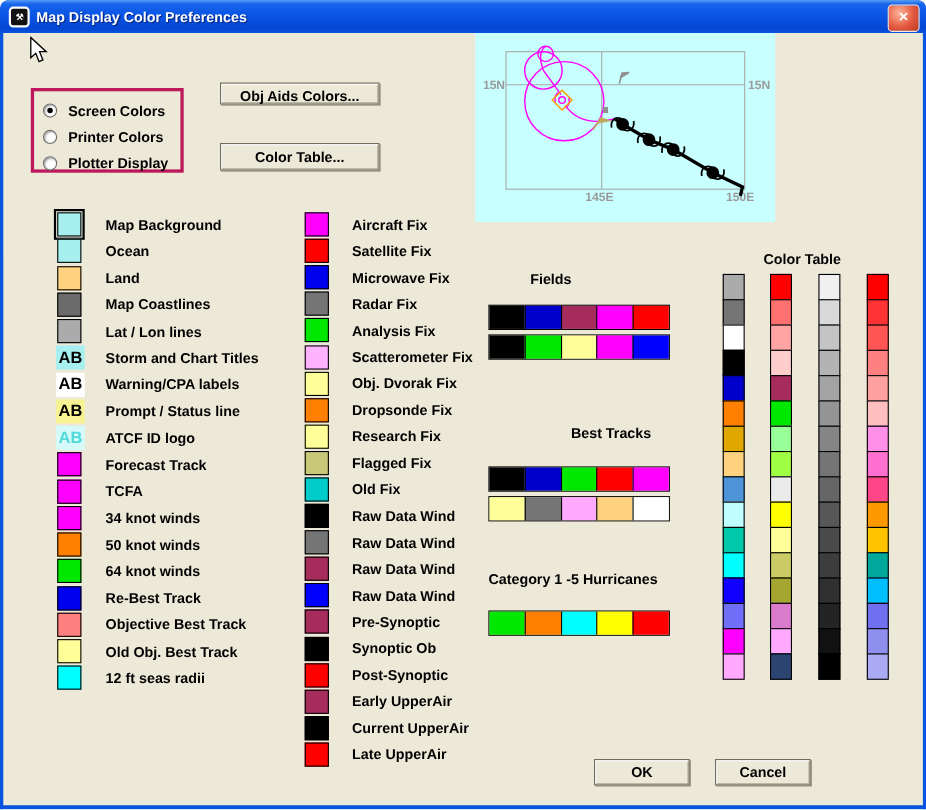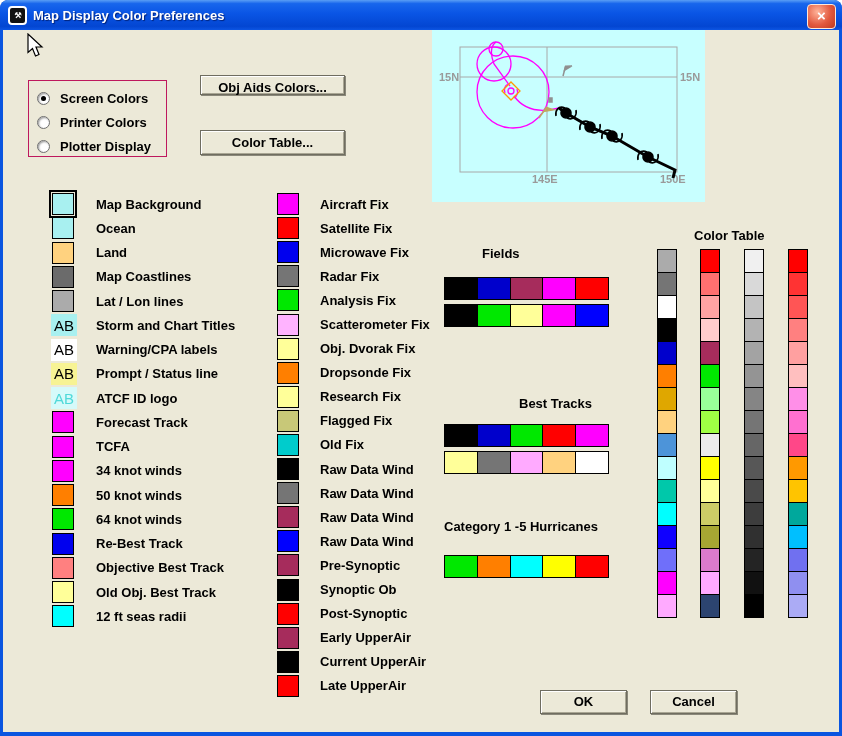--- a/index.html
+++ b/index.html
@@ -12,21 +12,21 @@
             background:linear-gradient(180deg,#5A9EF5 0%,#1866EC 12%,#0A55E5 45%,#0346D2 88%,#0C55E2 100%);
             border-radius:8px 8px 0 0;display:flex;align-items:center;}
   .app-icon{width:19px;height:19px;margin-left:8px;background:#111;border:2px solid #fff;border-radius:4px;
             color:#fff;font-size:8px;line-height:15px;text-align:center;letter-spacing:-1px;}
   .title-text{color:#fff;margin-left:6px;font-size:13px;text-shadow:1px 1px 1px #00227A;}
   .close-btn{position:absolute;right:6px;top:4px;width:29px;height:25px;border-radius:4px;
              background:radial-gradient(circle at 35% 30%,#FFB49A 0%,#E2593F 55%,#BE3920 100%);
              border:1px solid #FFE7D8;color:#fff;font-size:15px;line-height:22px;text-align:center;}
   .cursor{position:absolute;left:27px;top:33px;z-index:50;}
 
-  .radio-panel{position:absolute;left:28px;top:80px;width:139px;height:77px;border:1px solid #be185d;padding:5px 0 0 8px;}
+  .radio-panel{position:absolute;left:28px;top:80px;width:139px;height:77px;border:3px solid #be185d;padding:5px 0 0 8px;}
   .radio-row{display:flex;align-items:center;height:24px;}
   .radio-circ{width:13px;height:13px;border-radius:50%;background:#fff;border:1px solid #6F6F6F;
               box-shadow:inset 1px 1px 2px #9A9A9A;margin-right:10px;position:relative;}
   .radio-circ.sel::after{content:"";position:absolute;left:3px;top:3px;width:5px;height:5px;border-radius:50%;background:#000;}
 
   .btn{position:absolute;background:#ECE9D8;border:1px solid #6F6D60;text-align:center;
        box-shadow:inset 1px 1px 0 #FFFFFF, inset -1px -1px 0 #A9A694, 1px 1px 0 #8A887A;
        font-weight:bold;font-size:13px;font-family:"Liberation Sans",sans-serif;}
   #btn-objaids{left:200px;top:75px;width:145px;height:20px;line-height:24px;}
   #btn-colortable{left:200px;top:130px;width:145px;height:25px;line-height:23px;}
@@ -39,26 +39,26 @@
   #screen-list{left:20px;top:192px;}
   #fix-list{left:245px;top:192px;}
   .pref-row{display:flex;align-items:center;}
   #screen-list .pref-row{height:24.25px;}
   #fix-list .pref-row{height:24.1px;}
   .swatch{width:22px;height:22px;border:1px solid #000;flex:none;}
   #screen-list .swatch{margin-right:22px;}
   #fix-list .swatch{margin-right:21px;}
   .swatch.selected{outline:2px solid #000;outline-offset:1px;}
   .ab{width:26px;height:22px;margin-left:-1px;margin-right:19px;flex:none;
-      display:flex;align-items:center;justify-content:center;font-size:15px;font-weight:normal;}
+      display:flex;align-items:center;justify-content:center;font-size:15px;font-weight:bold;}
   .pref-label{white-space:nowrap;}
 
   .sec-label{position:absolute;white-space:nowrap;}
   #lbl-fields{left:482px;top:246px;}
-  #lbl-besttracks{left:479px;top:396px;padding-left:40px;}
+  #lbl-besttracks{left:479px;top:386px;padding-left:40px;}
   #lbl-category{left:444px;top:519px;}
   #lbl-ct{left:694px;top:228px;}
   .strip{position:absolute;display:flex;width:165px;height:23px;border:1px solid #000;}
   .strip-cell{flex:1;border-left:1px solid #000;}
   .strip-cell:first-child{border-left:none;}
   #fields-row-0{left:444px;top:277px;} #fields-row-1{left:444px;top:304px;}
   #bt-row-0{left:444px;top:424px;}     #bt-row-1{left:444px;top:451px;}
   #cat-row-0{left:444px;top:555px;}
 
   .ct-col{position:absolute;top:249px;}

